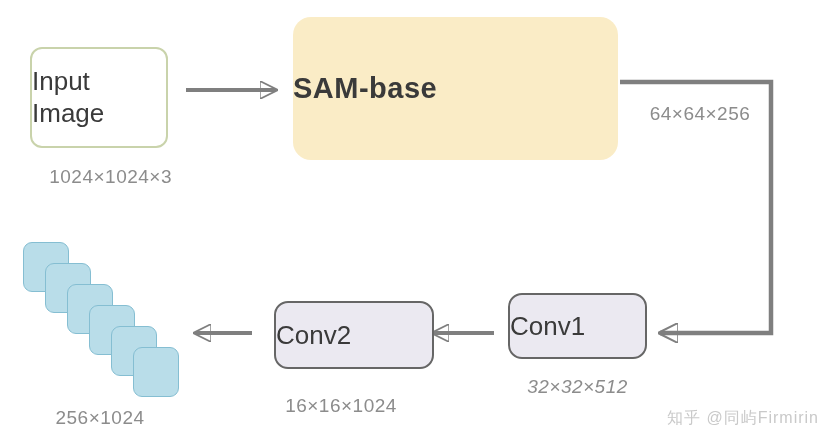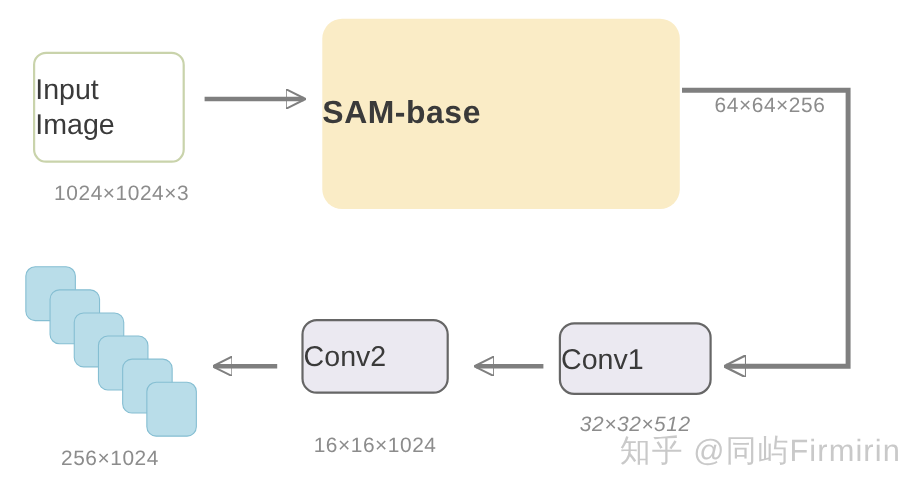--- a/index.html
+++ b/index.html
@@ -39,21 +39,21 @@
     border: 2px solid var(--input-border);
     border-radius: 12px;
     font-size: 26px;
     line-height: 1.22;
     font-weight: 500;
     color: var(--title-text);
   }
 
   .sam-box {
     left: 293px; top: 17px;
-    width: 325px; height: 173px;
+    width: 325px; height: 143px;
     background: var(--sam-fill);
     border-radius: 18px;
   }
   .sam-title {
     font-size: 29px;
     font-weight: 700;
     color: var(--title-text);
     letter-spacing: 0.5px;
   }
   .sam-sub {
@@ -66,32 +66,32 @@
 
   .conv-box {
     background: var(--conv-fill);
     border: 2.5px solid var(--conv-border);
     border-radius: 14px;
     font-size: 26px;
     font-weight: 500;
     color: var(--title-text);
   }
   .conv1 { left: 508px; top: 293px; width: 139px; height: 66px; }
-  .conv2 { left: 274px; top: 290px; width: 134px; height: 68px; }
+  .conv2 { left: 274px; top: 301px; width: 160px; height: 68px; }
 
   .dim {
     position: absolute;
     font-size: 19px;
     font-weight: 500;
     color: var(--dim-text);
     text-align: center;
     letter-spacing: 0.5px;
   }
   .dim-input      { left: 26px;  top: 166px; width: 146px; text-align: right; }
-  .dim-sam-output { left: 638px; top: 86px;  width: 124px; }
+  .dim-sam-output { left: 638px; top: 103px;  width: 124px; }
   .dim-conv1      { left: 505px; top: 376px; width: 145px; font-style: italic; }
   .dim-conv2      { left: 271px; top: 380px; width: 140px; margin-top: 15px; }
   .dim-output     { left: 38px;  top: 407px; width: 124px; text-align: center; }
 
   .stack {
     position: absolute;
     left: 23px; top: 242px;
     width: 160px; height: 160px;
   }
   .fsq {
@@ -99,21 +99,21 @@
     width: 46px; height: 50px;
     background: var(--square-fill);
     border: 1.5px solid var(--square-border);
     border-radius: 9px;
   }
 
   .watermark {
     position: absolute;
     right: 8px;
     bottom: 15px;
-    font-size: 28px;
+    font-size: 16px;
     color: var(--watermark-text);
     letter-spacing: 1px;
     white-space: nowrap;
   }
 </style>
 </head>
 <body>
 
 <div class="canvas">
 

